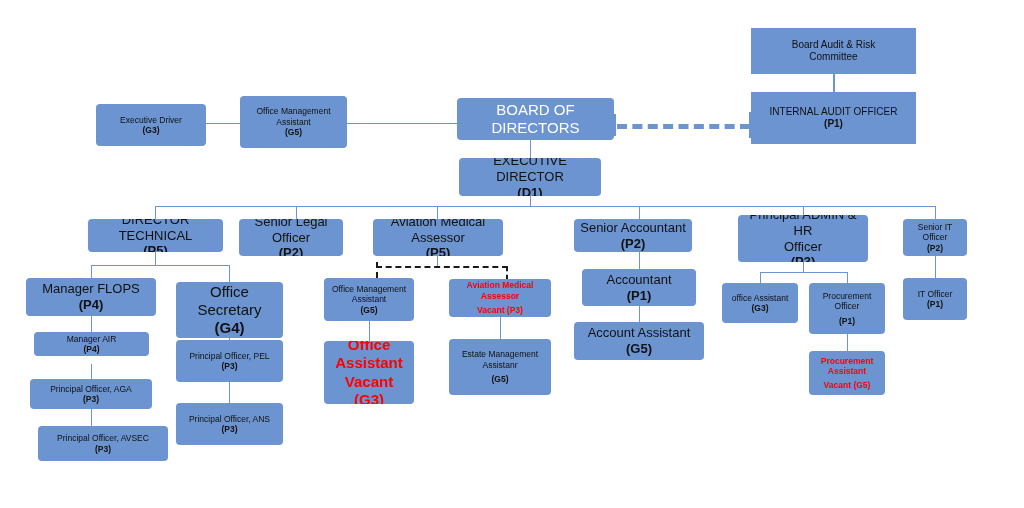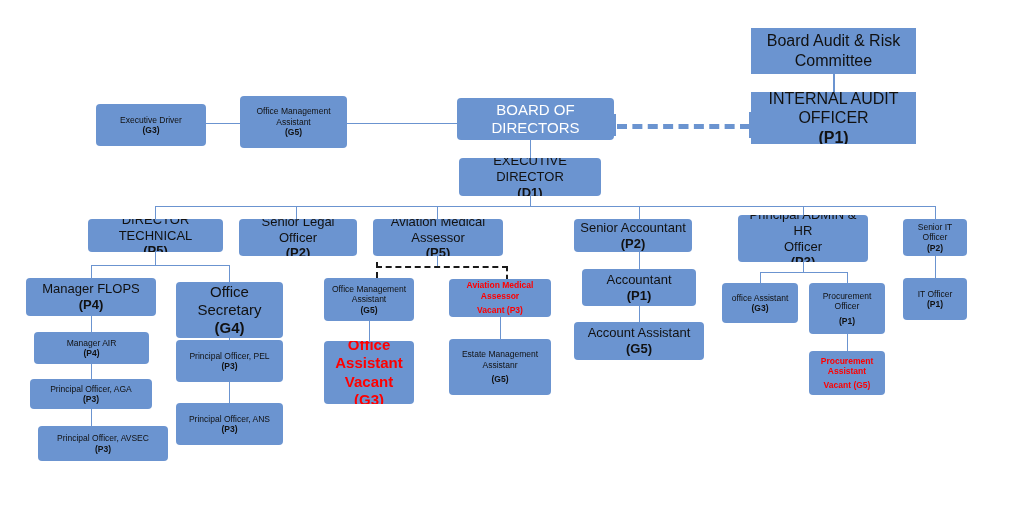--- a/index.html
+++ b/index.html
@@ -63,21 +63,21 @@
     overflow: hidden;
   }
   .node.sharp { border-radius: 0; }
   .node .ln { display: block; width: 100%; }
   .node .grade { font-weight: bold; }
 
   
   .t-xs  { font-size: 8.5px; }
   .t-sm  { font-size: 15px; }
   .t-md  { font-size: 13px; }
-  .t-lg  { font-size: 16px; }
+  .t-lg  { font-size: 10px; }
 
   .white-text { color: #ffffff; }
   .red-text   { color: #ff0000; font-weight: bold; }
 </style>
 </head>
 <body>
 
 <div id="chart-canvas">
 
   <div class="conn conn-thick-v" style="left:833px; top:74px; height:18px;"></div>
@@ -163,21 +163,21 @@
   <div class="node t-md" style="left:459px; top:158px; width:142px; height:38px;">
     <span class="ln">EXECUTIVE DIRECTOR</span>
     <span class="ln grade">(D1)</span>
   </div>
 
   <div class="node t-md" style="left:88px; top:219px; width:135px; height:33px;">
     <span class="ln">DIRECTOR TECHNICAL</span>
     <span class="ln grade">(P5)</span>
   </div>
 
-  <div class="node t-md" style="left:239px; top:219px; width:118px; height:37px;align-items:center;">
+  <div class="node t-md" style="left:239px; top:219px; width:104px; height:37px;align-items:center;">
     <span class="ln">Senior Legal Officer</span>
     <span class="ln grade">(P2)</span>
   </div>
 
   <div class="node t-md" style="left:373px; top:219px; width:130px; height:37px;">
     <span class="ln">Aviation Medical Assessor</span>
     <span class="ln grade">(P5)</span>
   </div>
 
   <div class="node t-md" style="left:574px; top:219px; width:118px; height:33px;">
@@ -195,21 +195,21 @@
     <span class="ln">Senior IT</span>
     <span class="ln">Officer</span>
     <span class="ln grade">(P2)</span>
   </div>
 
   <div class="node t-md" style="left:26px; top:278px; width:130px; height:38px;">
     <span class="ln">Manager FLOPS</span>
     <span class="ln grade">(P4)</span>
   </div>
 
-  <div class="node t-xs" style="left:34px; top:332px; width:115px; height:32px;">
+  <div class="node t-xs" style="left:34px; top:332px; width:115px; height:24px;">
     <span class="ln">Manager AIR</span>
     <span class="ln grade">(P4)</span>
   </div>
 
   <div class="node t-xs" style="left:30px; top:379px; width:122px; height:30px;">
     <span class="ln">Principal Officer, AGA</span>
     <span class="ln grade">(P3)</span>
   </div>
 
   <div class="node t-xs" style="left:38px; top:426px; width:130px; height:35px;">

